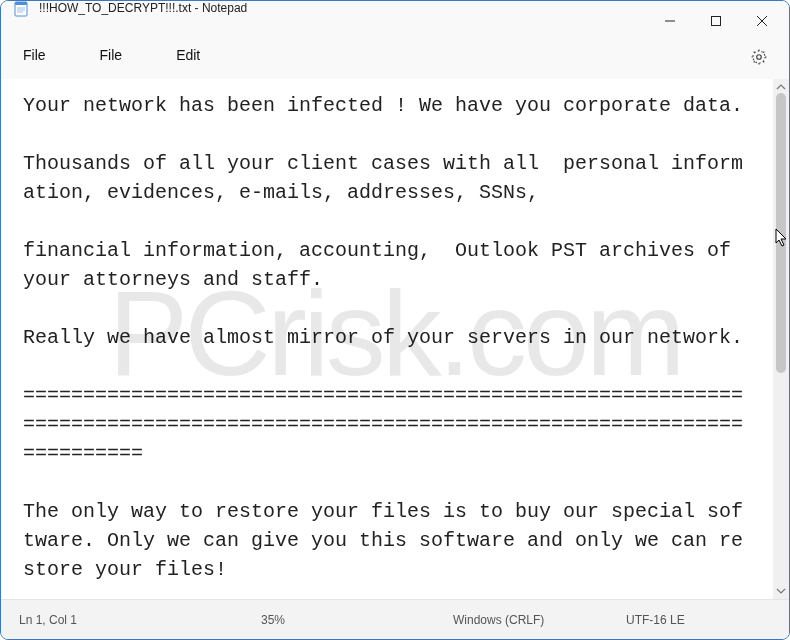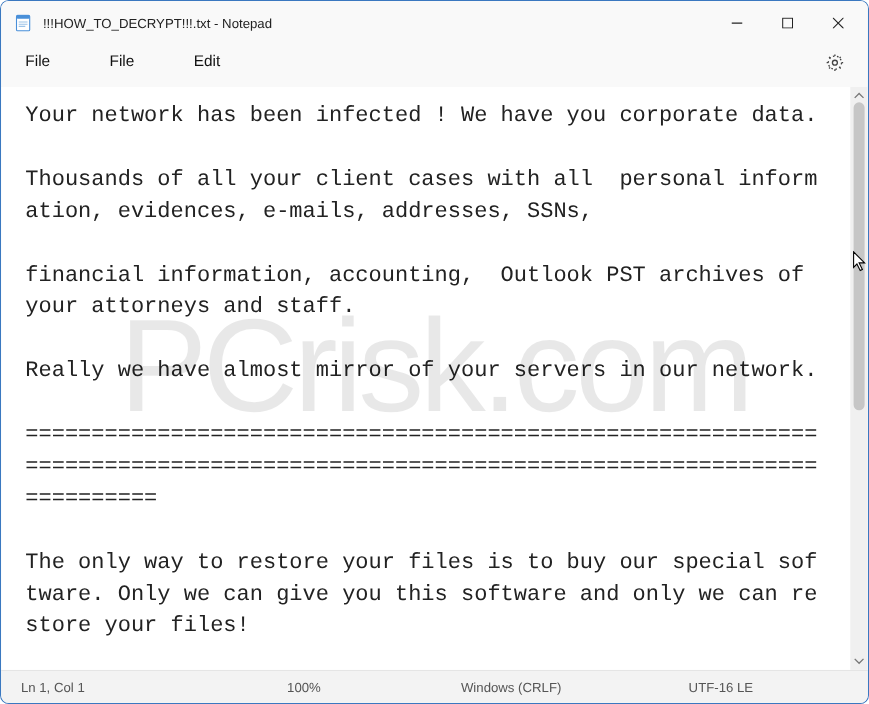--- a/index.html
+++ b/index.html
@@ -18,21 +18,20 @@
   border-radius: 8px;
   background: #f9f9f9;
   display: flex;
   flex-direction: column;
   overflow: hidden;
   position: relative;
 }
 .titlebar {
   height: 40px;
   display: flex;
-  align-items: center;
   padding: 0 4px 0 12px;
   background: #f9f9f9;
 }
 .app-icon { width: 16px; height: 16px; margin-right: 10px; }
 .title-text { font-size: 12px; color: #222; flex: 0 0 auto; }
 .titlebar-spacer { flex: 1; }
 .win-controls { display: flex; align-items: center; height: 100%; }
 .win-btn {
   width: 46px; height: 32px;
   display: flex; align-items: center; justify-content: center;
@@ -90,32 +89,32 @@
 .scroll-down { bottom: 0; }
 .scroll-thumb {
   position: absolute;
   left: 3px; right: 3px;
   top: 14px;
   height: 280px;
   background: #c6c6c6;
   border-radius: 5px;
 }
 .statusbar {
-  height: 30px;
+  height: 40px;
   border-top: 1px solid #e5e5e5;
   background: #f3f3f3;
   display: flex;
   align-items: center;
   font-size: 12px;
   color: #555;
   padding: 0 18px;
 }
 .status-cell { margin-right: 40px; }
 .status-zoom { position: absolute; left: 260px; }
-.status-eol { position: absolute; left: 418px; }
+.status-eol { position: absolute; left: 452px; }
 .status-enc { position: absolute; left: 625px; }
 .watermark {
   position: absolute;
   left: 50%; top: 52%;
   transform: translate(-50%, -50%);
   font-family: Arial, Helvetica, sans-serif;
   font-size: 120px;
   font-weight: 400;
   color: rgba(0,0,0,0.09);
   letter-spacing: -4px;
@@ -207,21 +206,21 @@
       <div class="scroll-down">
         <svg width="10" height="10" viewBox="0 0 10 10">
             <path d="M1 3 L5 7 L9 3" fill="none" stroke="#777" stroke-width="1.2"></path>
           </svg>
       </div>
     </div>
   </div>
 
   <div class="statusbar">
     <span class="status-cell">Ln 1, Col 1</span>
-    <span class="status-zoom">100%</span>
+    <span class="status-zoom">35%</span>
     <span class="status-eol">Windows (CRLF)</span>
     <span class="status-enc">UTF-16 LE</span>
   </div>
 
   <div class="watermark">PCrisk.com</div>
 
   <span class="cursor-arrow">
     <svg width="14" height="20" viewBox="0 0 14 20">
       <path d="M1 1 L1 15 L4 12 L7 18 L9 17 L6 11 L11 11 Z" fill="#fff" stroke="#000" stroke-width="1"></path>
     </svg>

